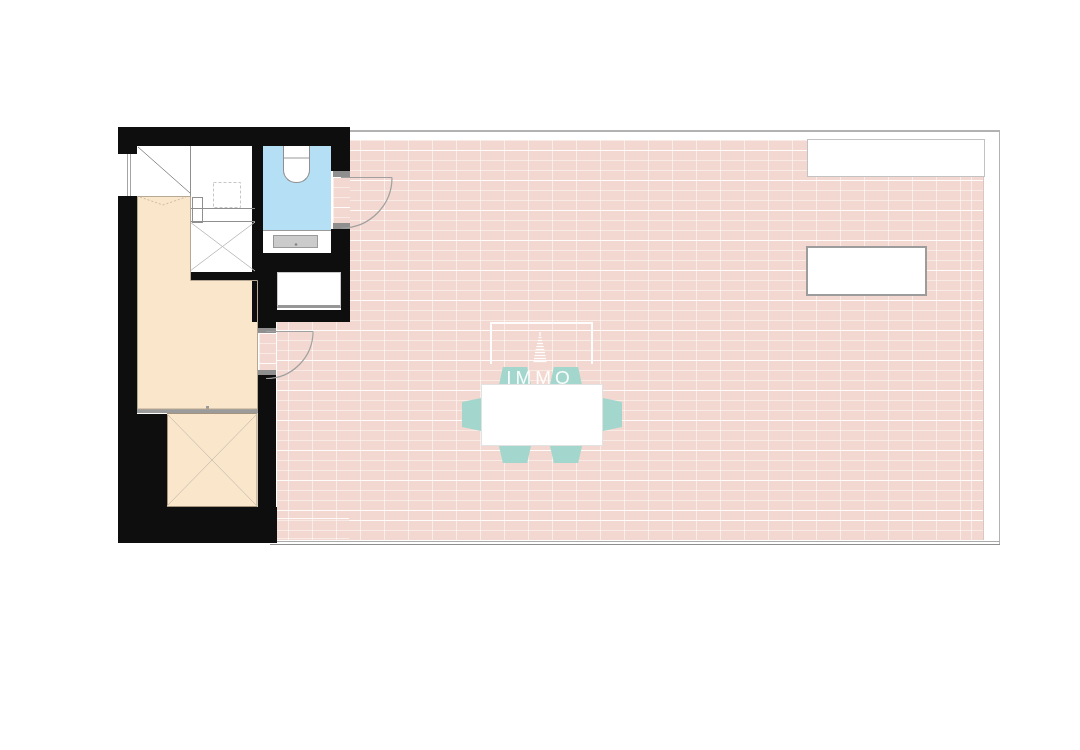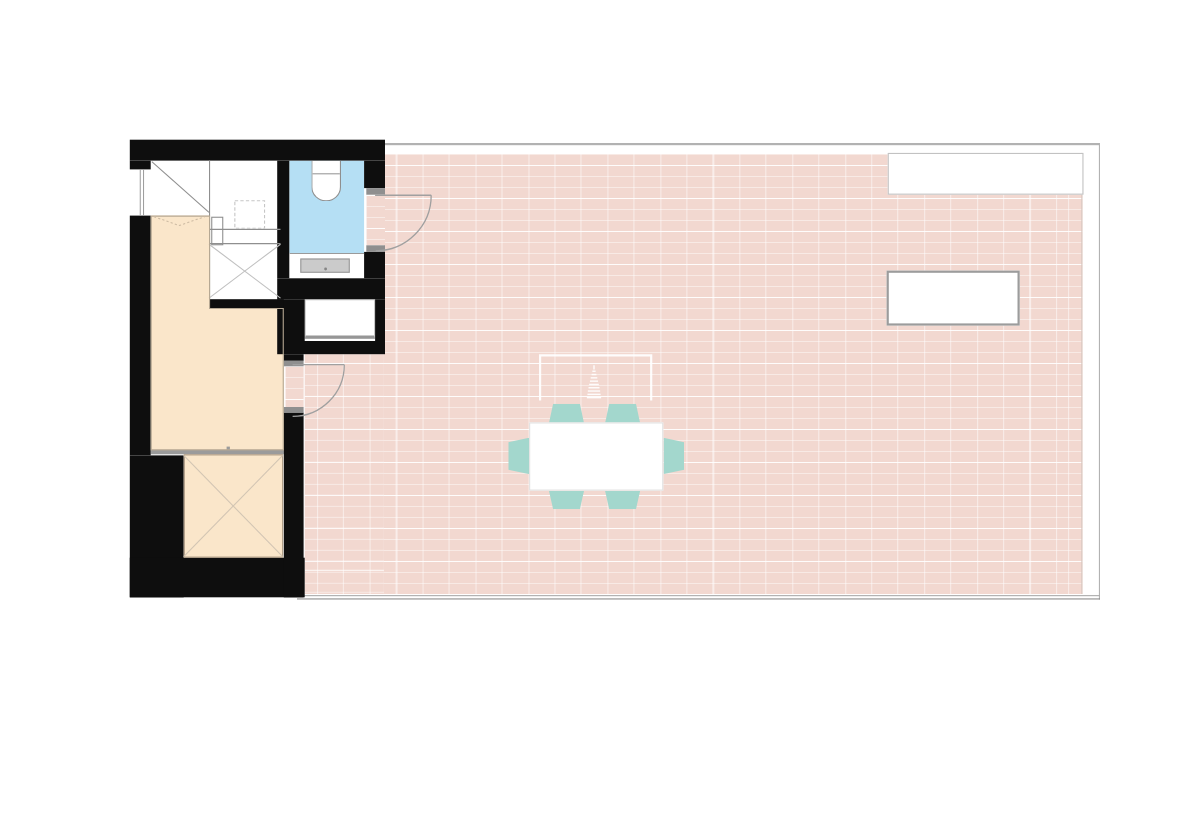--- a/index.html
+++ b/index.html
@@ -161,14 +161,15 @@
       <line x1="536.3" y1="346.5" x2="543.7" y2="346.5"></line>
       <line x1="535.6" y1="349.5" x2="544.4" y2="349.5"></line>
       <line x1="535" y1="352.5" x2="545" y2="352.5"></line>
       <line x1="534.4" y1="355.5" x2="545.6" y2="355.5"></line>
       <line x1="534" y1="358.5" x2="546" y2="358.5"></line>
       <line x1="533.5" y1="361.5" x2="546.5" y2="361.5"></line>
     </g>
   </svg>
 
   <div class="wm-frame" style="left:490px;top:322px;width:99px;height:40px;"></div>
+  <div class="wm-text" style="left:460px;top:367px;width:160px;">IMMO</div>
 
 </div>
 
 </body></html>

